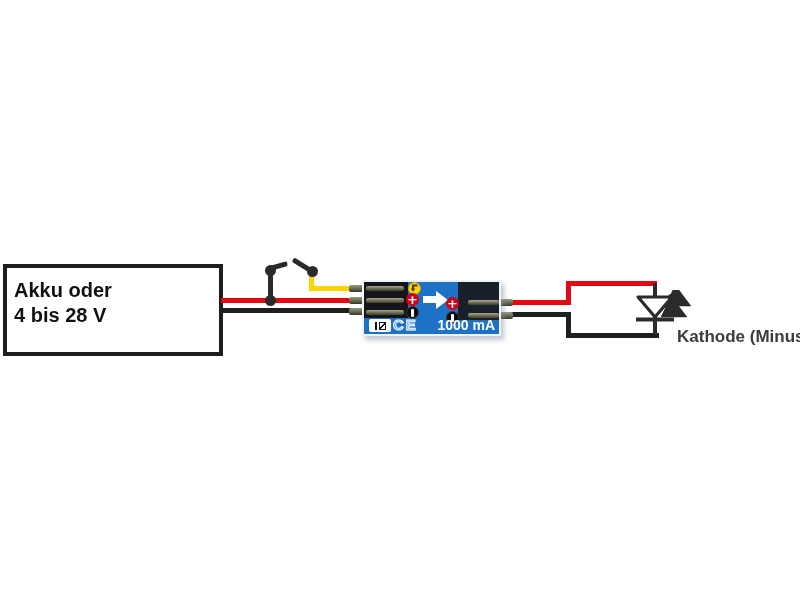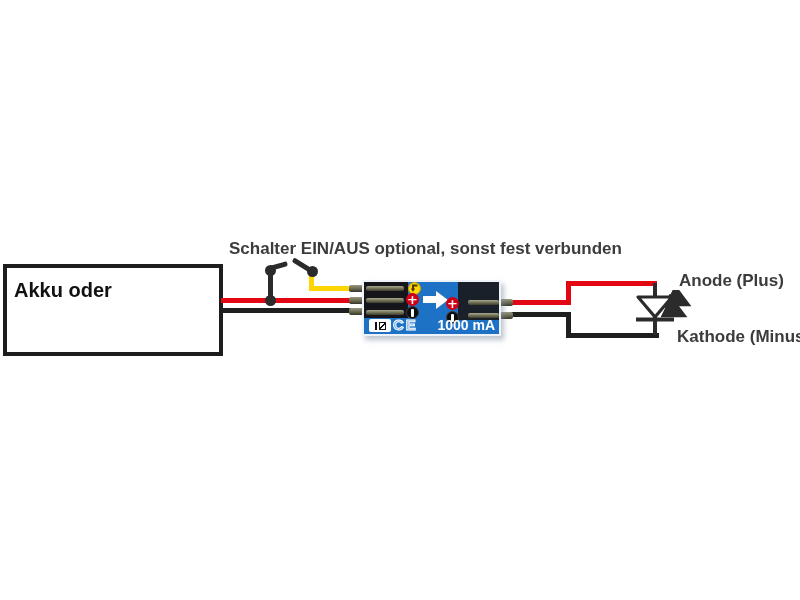--- a/index.html
+++ b/index.html
@@ -97,24 +97,24 @@
         background:linear-gradient(135deg,transparent 45%,#111 45%,#111 55%,transparent 55%);}
   .ce-mark{left:29px;top:34px;font-size:15px;font-weight:bold;letter-spacing:2px;
         color:rgba(255,255,255,0.35);-webkit-text-stroke:1px #ffffff;}
   .current-label{right:4px;bottom:1px;color:#ffffff;font-weight:bold;font-size:14px;white-space:nowrap;}
 </style>
 </head>
 <body>
 
 <div class="stage">
 
-  <div class="abs note switch-note">Schalter EIN/AUS optional, sonst fest verbunden</div>
 
   <div class="abs source-box">
     <div>Akku oder</div>
+    <div>4 bis 28 V</div>
   </div>
 
   <div class="wire red wire-red-main"></div>
   <div class="wire blk wire-black-main"></div>
   <div class="wire yel wire-yellow-v"></div>
   <div class="wire yel wire-yellow-h"></div>
   <div class="wire red wire-red-out"></div>
   <div class="wire red wire-red-up"></div>
   <div class="wire red wire-red-top"></div>
   <div class="wire blk wire-black-out"></div>
@@ -180,16 +180,15 @@
       <marker id="ah" markerWidth="9" markerHeight="8" refX="6" refY="4" orient="auto">
         <path d="M0,0 L8,4 L0,8 Z" fill="#2b2b2b"></path>
       </marker>
     </defs>
     <polygon points="8,7 42,7 25,27" fill="#ffffff" stroke="#2b2b2b" stroke-width="3.2" stroke-linejoin="round"></polygon>
     <line x1="6" y1="29.5" x2="44" y2="29.5" stroke="#2b2b2b" stroke-width="4"></line>
     <line x1="39" y1="5" x2="56" y2="13.5" stroke="#2b2b2b" stroke-width="3" marker-end="url(#ah)"></line>
     <line x1="35" y1="16" x2="52" y2="24.5" stroke="#2b2b2b" stroke-width="3" marker-end="url(#ah)"></line>
   </svg>
 
-  <div class="abs note anode-note">Anode (Plus)</div>
   <div class="abs note kathode-note">Kathode (Minus)</div>
 
 </div>
 
 </body></html>

